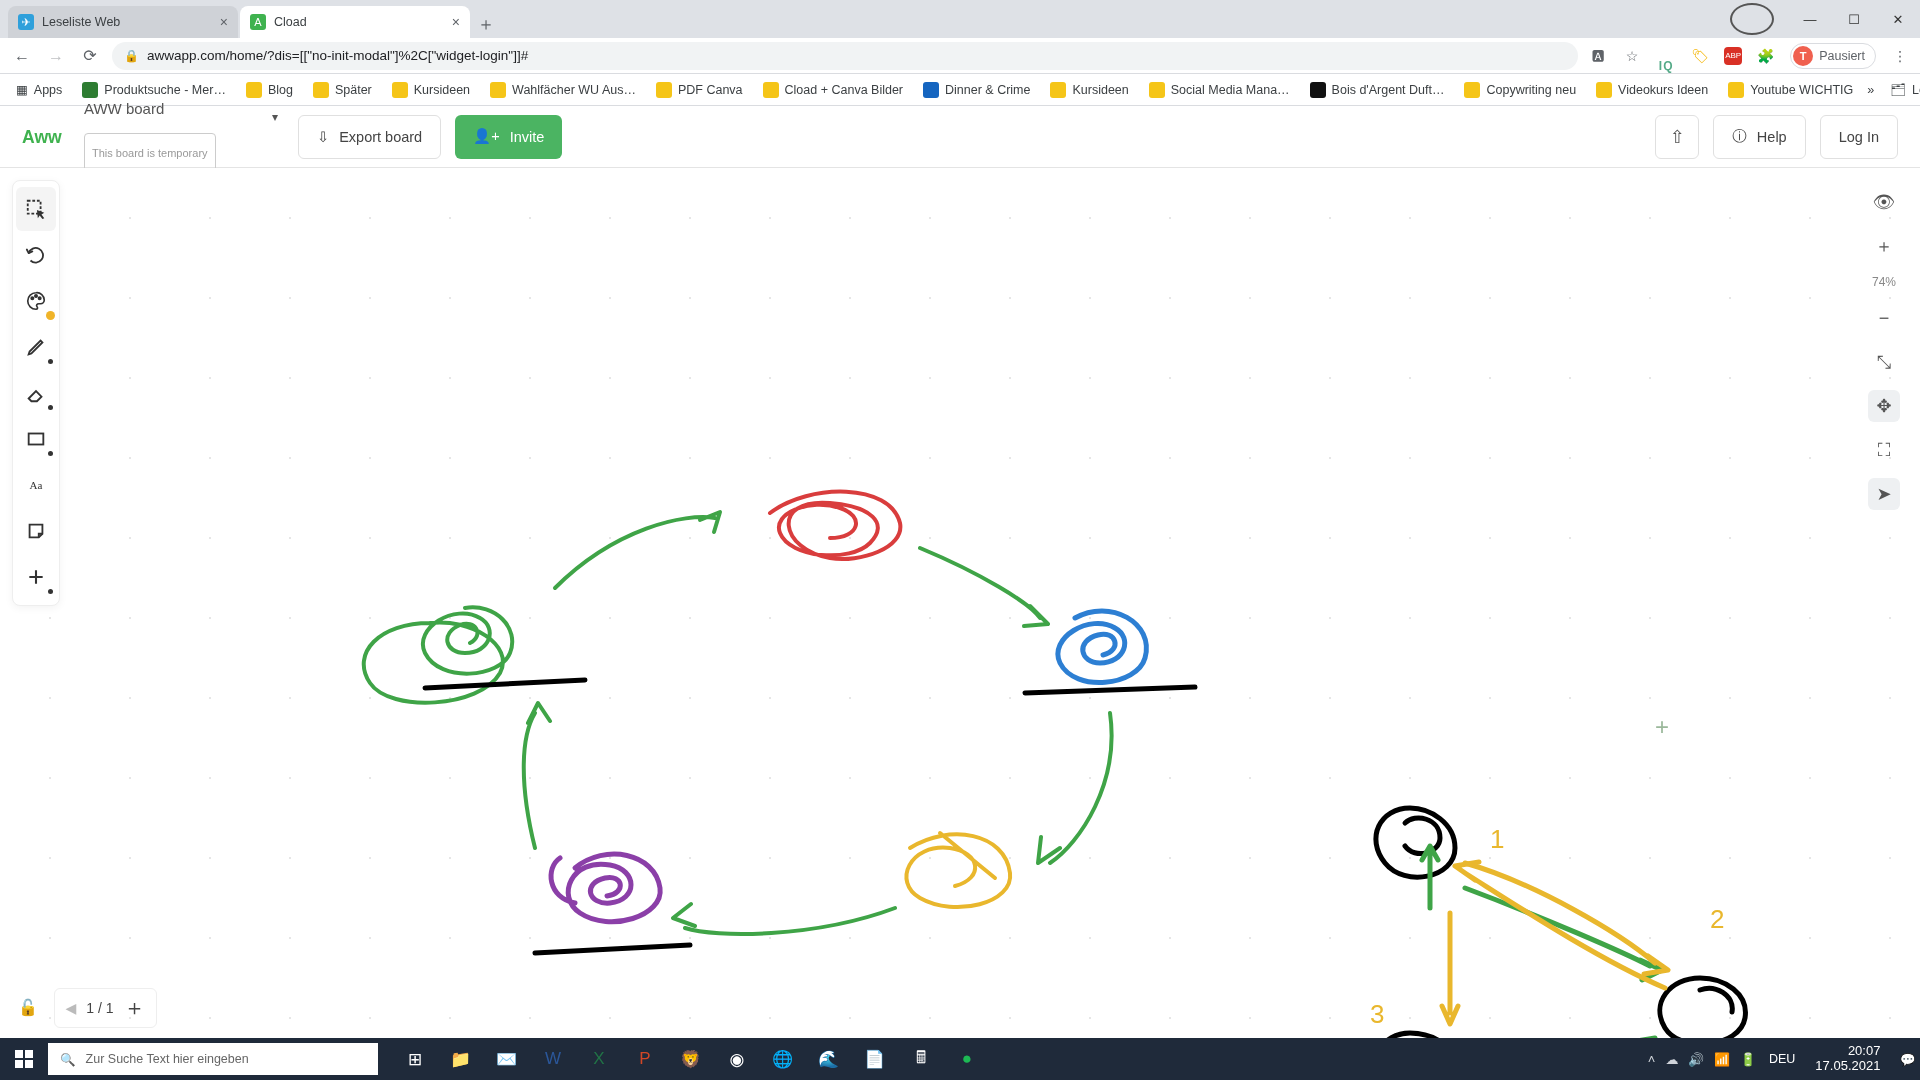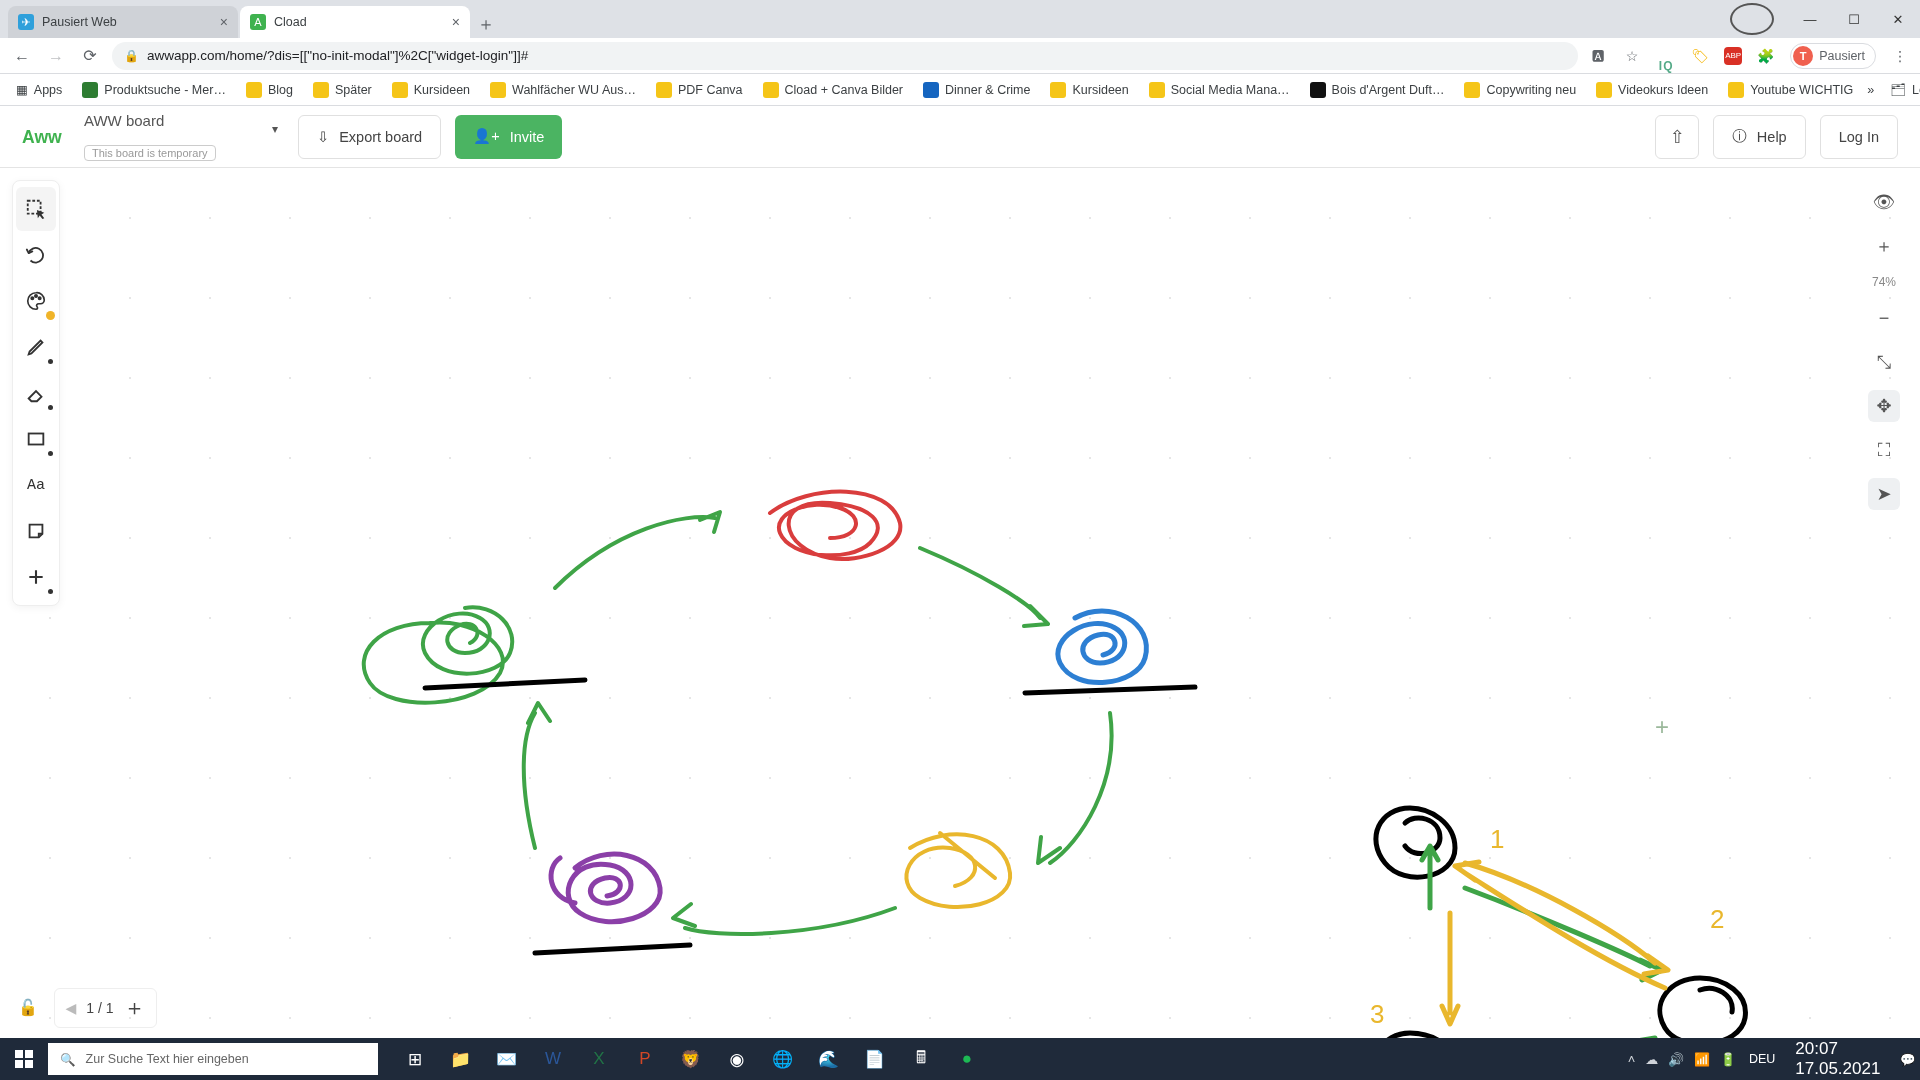--- a/index.html
+++ b/index.html
@@ -31,38 +31,38 @@
 .chrome-bmk { height: 32px; background: #fff; border-bottom: 1px solid #dadce0; display: flex; align-items: center; padding: 0 10px; gap: 8px; font-size: 12.5px; color: #3c4043; }
 .bmk-item { display: flex; align-items: center; gap: 6px; padding: 0 6px; white-space: nowrap; }
 .bmk-ico { width: 16px; height: 16px; border-radius: 3px; }
 .bmk-right { margin-left: auto; display: flex; align-items: center; gap: 10px; }
 
 
 .app-header { height: 62px; border-bottom: 1px solid #e4e4e4; display: flex; align-items: center; padding: 0 22px; gap: 14px; }
 .app-logo { width: 48px; height: 32px; display: flex; align-items: center; }
 .board-box { display: flex; flex-direction: column; gap: 16px; min-width: 200px; position: relative; }
 .board-box .name { font-size: 15px; color: #555; }
-.board-box .badge { font-size: 11px; color: #999; border: 1px solid #ccc; border-radius: 4px; padding: 1px 7px; width: fit-content; }
+.board-box .badge { font-size: 11px; color: #999; border: 1px solid #ccc; border-radius: 4px; padding: 13px 7px; width: fit-content; }
 .board-caret { position: absolute; right: 6px; top: 10px; color: #555; font-size: 12px; }
 .hbtn { height: 44px; padding: 0 18px; display: flex; align-items: center; gap: 10px; font-size: 14.5px; color: #444; border: 1px solid #e0e0e0; border-radius: 6px; background: #fff; }
 .hbtn.green { background: #4bb462; color: #fff; border: none; }
 .hspacer { flex: 1; }
 .hicon { width: 44px; height: 44px; border: 1px solid #e0e0e0; border-radius: 6px; display: flex; align-items: center; justify-content: center; color: #555; font-size: 18px; }
 
 
 .canvas-wrap { position: relative; width: 100%; height: calc(100% - 38px - 36px - 32px - 62px - 42px); background: #fff; }
 .dotgrid { position: absolute; inset: 0;
   background-image: radial-gradient(#e6e6e6 1px, transparent 1px);
   background-size: 80px 80px; background-position: 10px 10px; }
 .left-tools { position: absolute; left: 12px; top: 12px; width: 48px; background: #fff; border: 1px solid #eee; border-radius: 8px; box-shadow: 0 2px 8px rgba(0,0,0,.05); display: flex; flex-direction: column; align-items: center; padding: 6px 0; gap: 2px; }
 .tl { width: 40px; height: 44px; display: flex; align-items: center; justify-content: center; color: #333; border-radius: 6px; position: relative; }
 .tl.active { background: #f4f4f4; }
 .tl .dot { position: absolute; right: 3px; bottom: 5px; width: 5px; height: 5px; background: #333; border-radius: 50%; }
 .tl .dot.y { background: #f0b429; width: 9px; height: 9px; right: 1px; bottom: 3px; }
-.tl-txt { font-size: 15px; font-family: Liberation Mono, monospace; }
+.tl-txt { font-size: 11px; font-family: Liberation Serif, serif; }
 
 .right-tools { position: absolute; right: 20px; top: 18px; display: flex; flex-direction: column; align-items: center; gap: 12px; }
 .rt { width: 32px; height: 32px; display: flex; align-items: center; justify-content: center; color: #555; border-radius: 6px; font-size: 18px; }
 .rt.active { background: #eef0f2; }
 .rt.small { font-size: 12px; color: #888; height: 16px; }
 
 .pager { position: absolute; left: 12px; bottom: -40px; }
 .lock-btn { width: 32px; height: 32px; display: inline-flex; align-items: center; justify-content: center; color: #777; }
 .page-box { display: inline-flex; align-items: center; gap: 10px; height: 40px; padding: 0 10px; border: 1px solid #eee; border-radius: 6px; margin-left: 6px; }
 .page-box .arr { color: #bbb; font-size: 14px; }
@@ -73,30 +73,30 @@
 
 .drawing { position: absolute; inset: 0; }
 
 
 .taskbar { height: 42px; background: #1f2a3a; display: flex; align-items: center; color: #fff; font-size: 12.5px; }
 .tb-start { width: 48px; height: 100%; display: flex; align-items: center; justify-content: center; }
 .tb-search { height: 32px; width: 330px; background: #fff; color: #666; display: flex; align-items: center; gap: 10px; padding: 0 12px; }
 .tb-icons { display: flex; align-items: center; height: 100%; margin-left: 14px; }
 .tb-icons span { width: 46px; height: 100%; display: flex; align-items: center; justify-content: center; font-size: 17px; }
 .tb-right { margin-left: auto; display: flex; align-items: center; gap: 12px; padding-right: 4px; }
-.tb-time { line-height: 1.15; font-size: 17px; padding: 0 8px; }
+.tb-time { text-align: right; line-height: 1.15; font-size: 13px; padding: 0 8px; }
 .tray { display: flex; gap: 10px; color: #cfd3d9; font-size: 13px; }
 </style>
 </head>
 <body>
 
 <div class="chrome-tabs">
   <div class="chrome-tab">
     <span class="tab-fav" style="background:#2fa0db;color:#fff">✈</span>
-    <span>Pausiert Web</span>
+    <span>Leseliste Web</span>
     <span class="tab-close">×</span>
   </div>
   <div class="chrome-tab active">
     <span class="tab-fav" style="background:#3fb24f;color:#fff">A</span>
     <span>Cload</span>
     <span class="tab-close">×</span>
   </div>
   <div class="tab-new">＋</div>
   <div class="win-controls">
     <span class="win-extra"></span>

